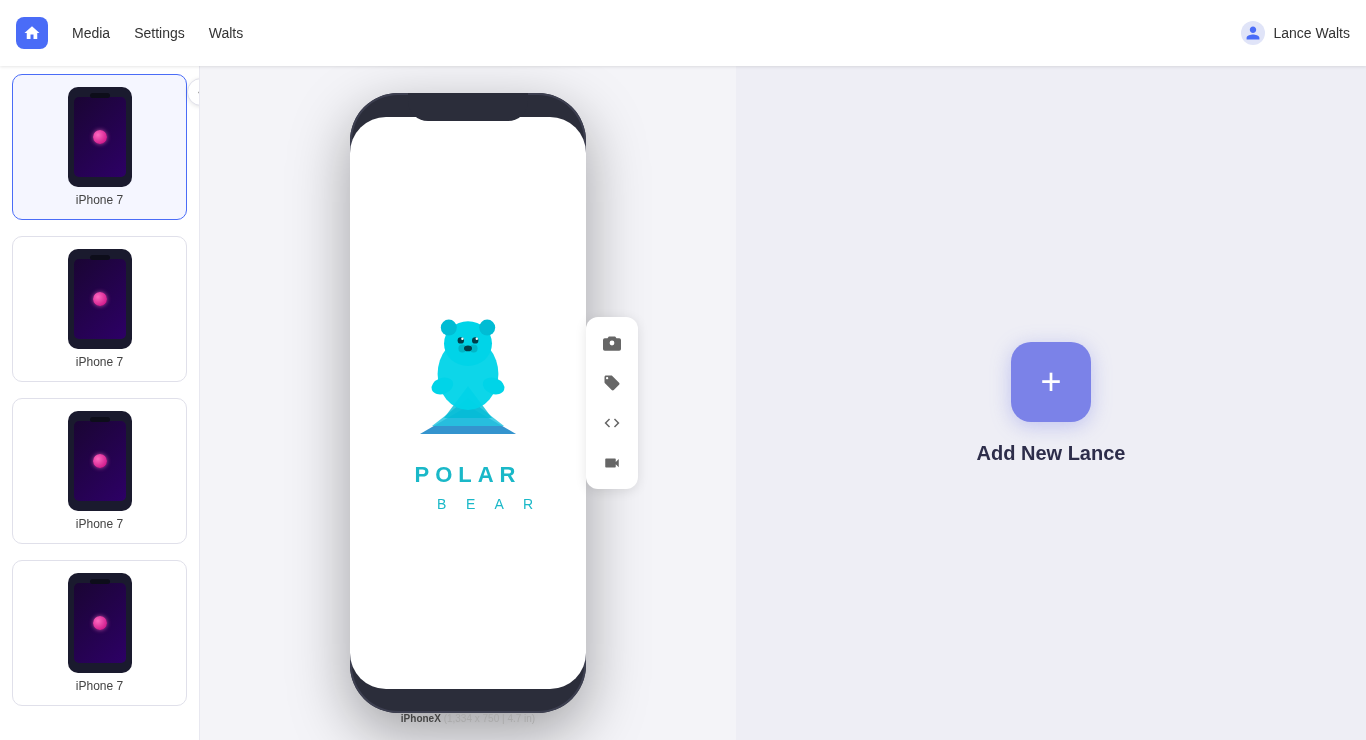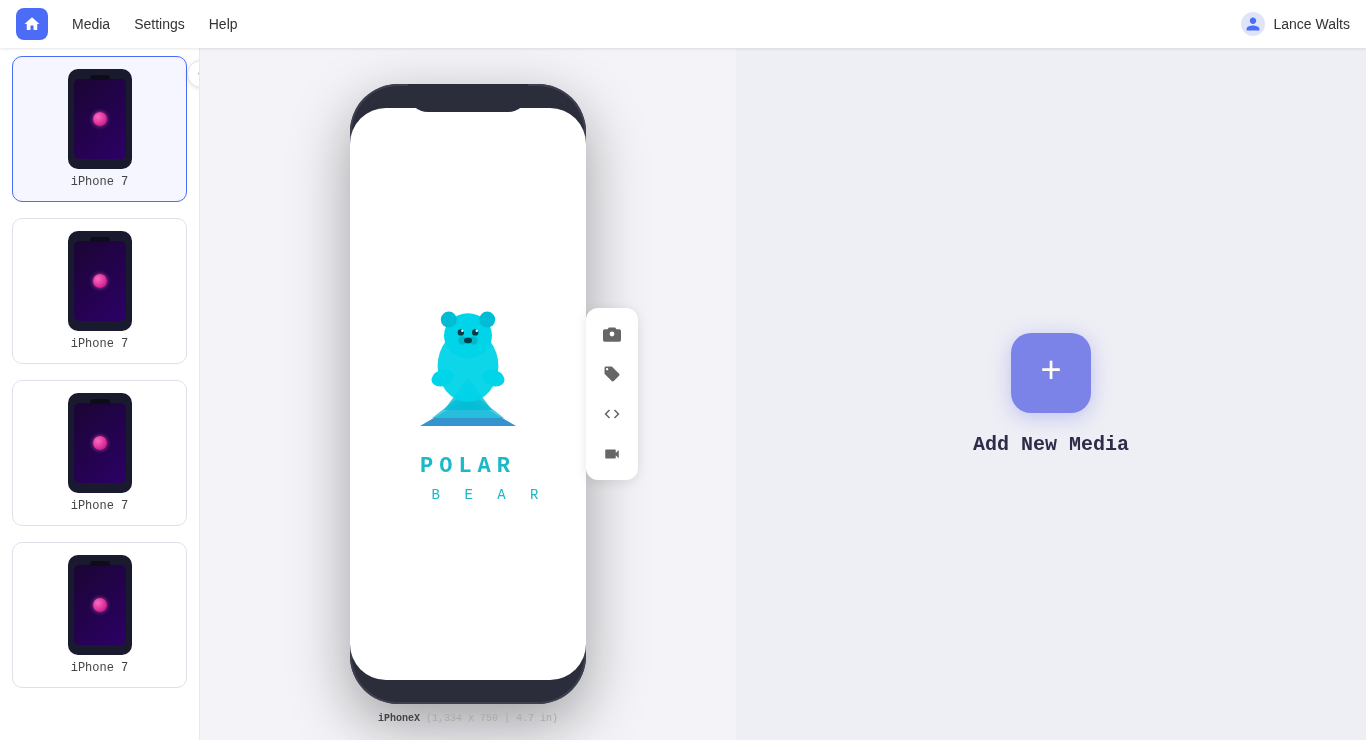--- a/index.html
+++ b/index.html
@@ -1,20 +1,20 @@
 <!DOCTYPE html>
 <html><head>
   <meta charset="utf-8">
   <style>
     * { box-sizing: border-box; margin: 0; padding: 0; }
     body { font-family: -apple-system, BlinkMacSystemFont, 'Segoe UI', sans-serif; background: #f0f0f5; height: 740px; overflow: hidden; display: flex; flex-direction: column; }
 
     
     .topnav {
-      height: 48px;
+      height: 66px;
       background: #fff;
       display: flex;
       align-items: center;
       padding: 0 16px;
       box-shadow: 0 1px 3px rgba(0,0,0,0.1);
       z-index: 10;
       flex-shrink: 0;
     }
     .topnav-logo {
       width: 32px; height: 32px;
@@ -36,21 +36,20 @@
       background: #e0e4f8;
       display: flex; align-items: center; justify-content: center;
       font-size: 12px; color: #4a6cf7;
     }
 
     
     .main {
       display: flex;
       flex: 1;
       overflow: hidden;
-      font-family: Liberation Mono, monospace;
     }
 
     
     .sidebar {
       width: 200px;
       background: #fff;
       border-right: 1px solid #e8e8f0;
       display: flex;
       flex-direction: column;
       overflow-y: auto;
@@ -280,21 +279,21 @@
 
 <nav class="topnav">
   <div class="topnav-logo">
     <svg viewBox="0 0 24 24" xmlns="http://www.w3.org/2000/svg">
       <path d="M10 20v-6h4v6h5v-8h3L12 3 2 12h3v8z"></path>
     </svg>
   </div>
   <div class="topnav-links">
     <span class="topnav-link">Media</span>
     <span class="topnav-link">Settings</span>
-    <span class="topnav-link">Help</span>
+    <span class="topnav-link">Walts</span>
   </div>
   <div class="topnav-user">
     <div class="topnav-user-icon">
       <svg width="16" height="16" viewBox="0 0 24 24" fill="#4a6cf7">
         <path d="M12 12c2.7 0 4.8-2.1 4.8-4.8S14.7 2.4 12 2.4 7.2 4.5 7.2 7.2 9.3 12 12 12zm0 2.4c-3.2 0-9.6 1.6-9.6 4.8v2.4h19.2v-2.4c0-3.2-6.4-4.8-9.6-4.8z"></path>
       </svg>
     </div>
     <span>Lance Walts</span>
   </div>
 </nav>
@@ -410,17 +409,17 @@
       <span class="device-name">iPhoneX</span>
       <span class="device-specs"> <span>(1,334 x 750  |  4.7 in)</span></span>
     </div>
   </section>
 
   <section class="right-panel">
     <div class="add-device-card">
       <div class="add-device-btn">
         <span class="plus">+</span>
       </div>
-      <div class="add-device-title">Add New Media</div>
+      <div class="add-device-title">Add New Lance</div>
     </div>
   </section>
 
 </div>
 
 </body></html>

